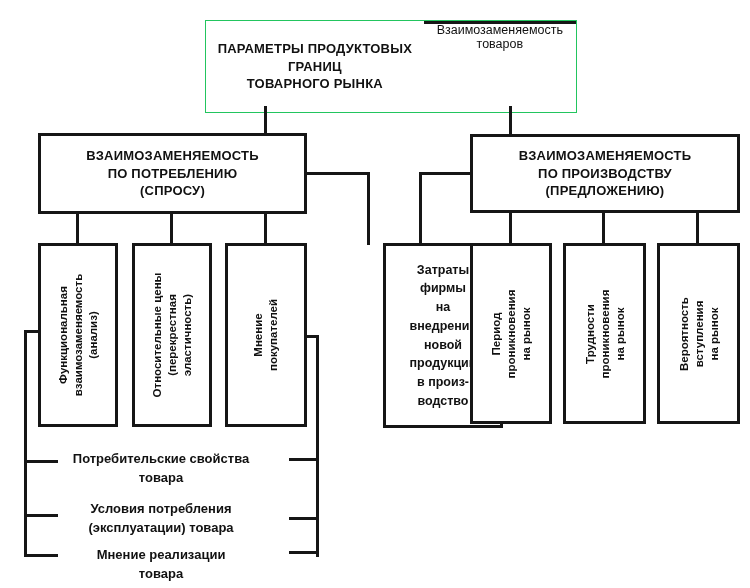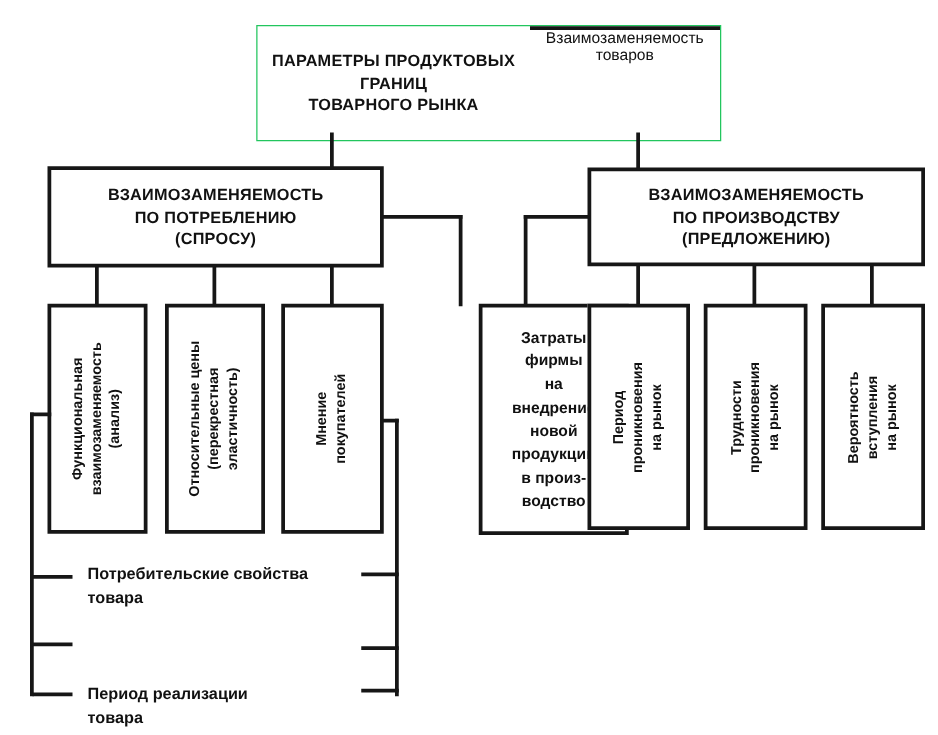--- a/index.html
+++ b/index.html
@@ -63,22 +63,23 @@
     width: 172px;
     text-align: center;
     font-weight: bold;
     font-size: 11.5px;
     line-height: 1.3;
     white-space: pre-line;
   }
   .mid-box { font-size: 12.5px; line-height: 1.5; margin-left: 48px; }
   .list-item {
     position: absolute;
-    left: 70px;
+    left: 41px;
     width: 240px;
+    text-align: center;
     font-weight: bold;
     font-size: 13px;
     line-height: 1.45;
     white-space: pre-line;
   }
   .line { position: absolute; background: #161616; }
 </style>
 </head>
 <body>
 
@@ -132,21 +133,23 @@
 на рынок</div>
   </div>
   <div class="vbox" style="left:657px; top:243px; width:83px; height:181px;">
     <div class="vtext">Вероятность
 вступления
 на рынок</div>
   </div>
 
   <div class="list-item" style="top:450px;">Потребительские свойства
 товара</div>
-  <div class="list-item" style="top:546px;">Период реализации
+  <div class="list-item" style="top:500px;">Условия потребления
+(эксплуатации) товара</div>
+  <div class="list-item" style="top:546px;">Мнение реализации
 товара</div>
 
   <div class="line" style="left:264px; top:106px; width:3px; height:29px;"></div>
   <div class="line" style="left:509px; top:106px; width:3px; height:30px;"></div>
 
   <div class="line" style="left:305px; top:172px; width:65px; height:3px;"></div>
   <div class="line" style="left:367px; top:172px; width:3px; height:73px;"></div>
   <div class="line" style="left:419px; top:172px; width:53px; height:3px;"></div>
   <div class="line" style="left:419px; top:172px; width:3px; height:73px;"></div>
 

